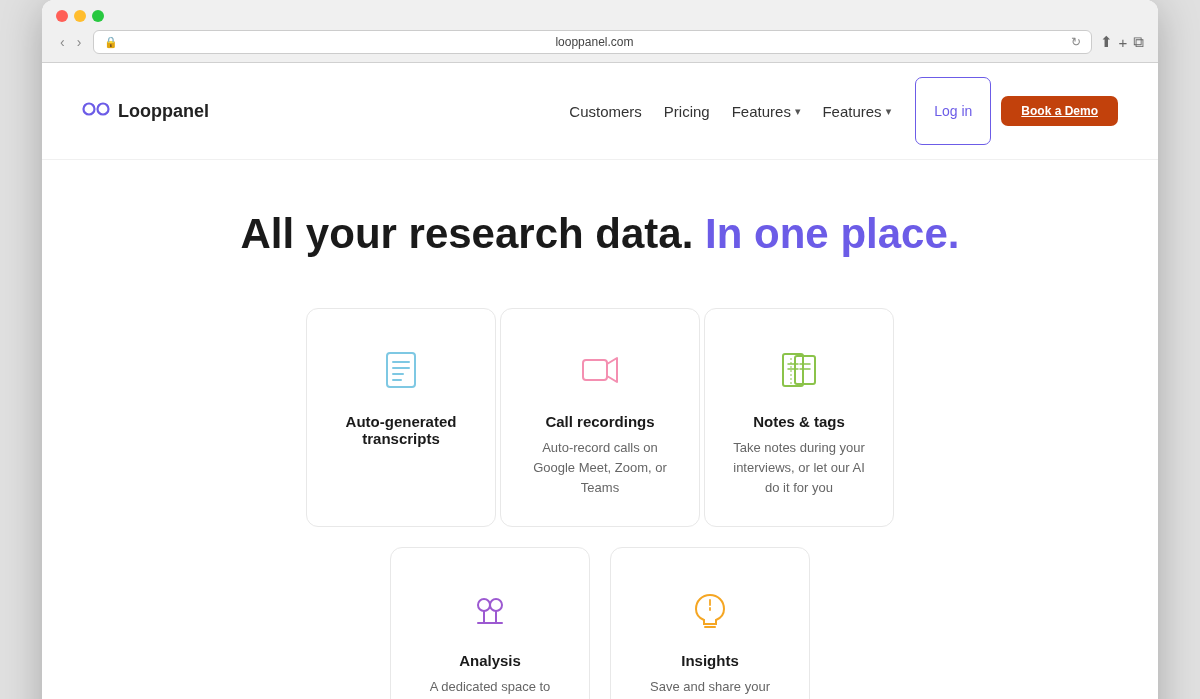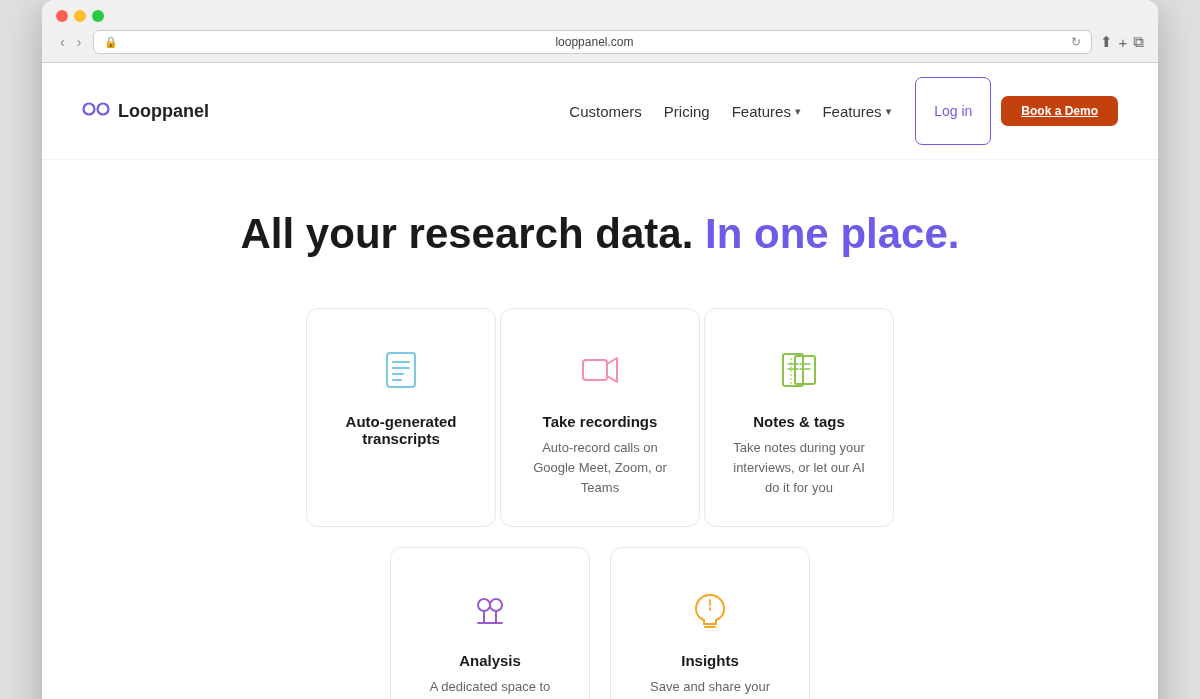--- a/index.html
+++ b/index.html
@@ -342,21 +342,21 @@
           <div class="card-title">Auto-generated transcripts</div>
         </div>
 
         <div class="card card-mid">
           <div class="card-icon">
             <svg viewBox="0 0 44 44" fill="none" xmlns="http://www.w3.org/2000/svg">
               <rect x="5" y="12" width="24" height="20" rx="3" stroke="#f48fb1" stroke-width="2" fill="none"></rect>
               <polygon points="29,16 39,10 39,34 29,28" stroke="#f48fb1" stroke-width="2" fill="none" stroke-linejoin="round"></polygon>
             </svg>
           </div>
-          <div class="card-title">Take recordings</div>
+          <div class="card-title">Call recordings</div>
           <div class="card-desc">Auto-record calls on Google Meet, Zoom, or Teams</div>
         </div>
 
         <div class="card card-top">
           <div class="card-icon">
             <svg viewBox="0 0 44 44" fill="none" xmlns="http://www.w3.org/2000/svg">
               <rect x="6" y="6" width="20" height="32" rx="2" stroke="#8bc34a" stroke-width="2" fill="none"></rect>
               <rect x="18" y="8" width="20" height="28" rx="2" stroke="#8bc34a" stroke-width="2" fill="none"></rect>
               <line x1="11" y1="16" x2="21" y2="16" stroke="#8bc34a" stroke-width="1.5" stroke-linecap="round"></line>
               <line x1="11" y1="21" x2="21" y2="21" stroke="#8bc34a" stroke-width="1.5" stroke-linecap="round"></line>

